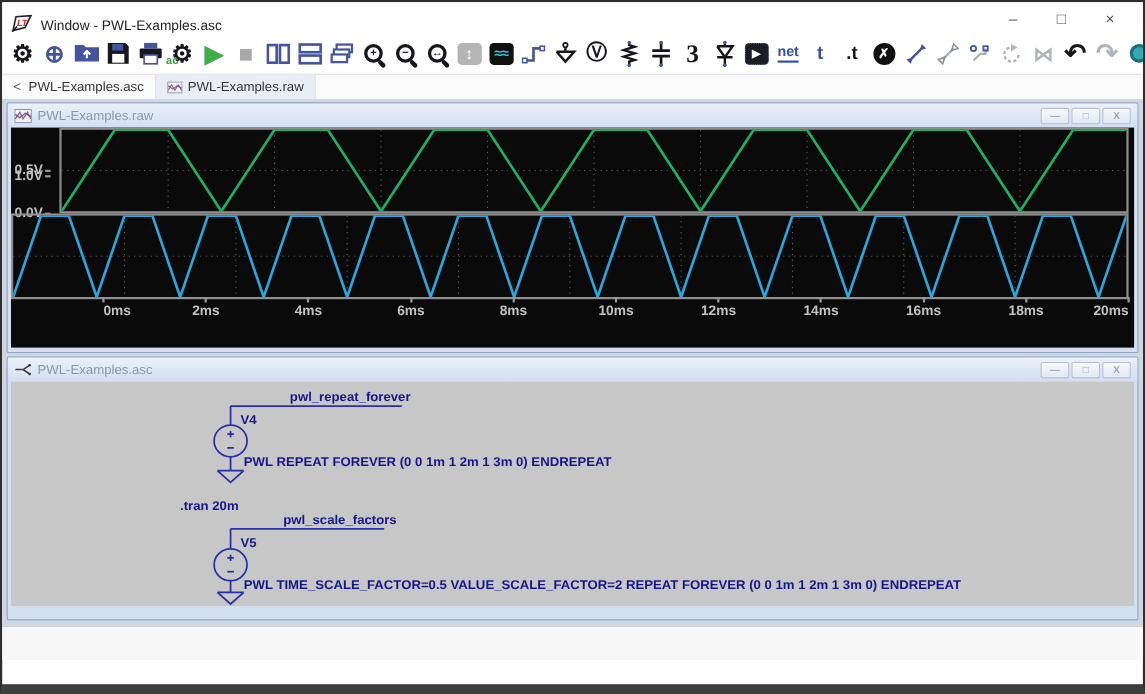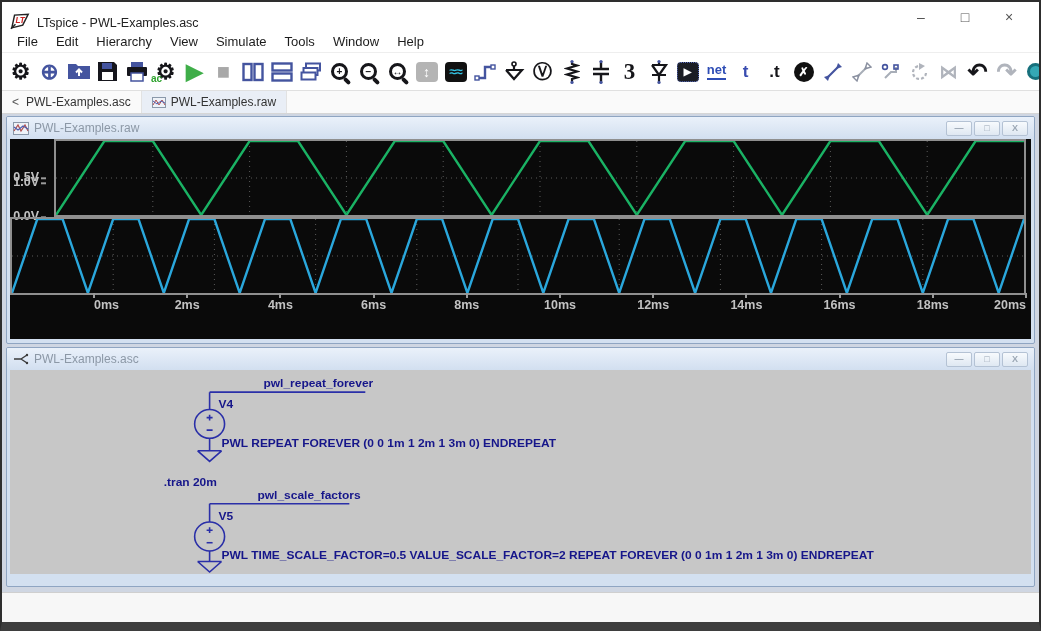--- a/index.html
+++ b/index.html
@@ -97,38 +97,28 @@
 <body>
 
 <div class="app">
 
   <div class="titlebar">
     <svg class="lt-logo" viewBox="0 0 22 18">
       <polygon points="2,16 5,2 20,1 14,13" fill="#fff" stroke="#222" stroke-width="1.6"></polygon>
       <text x="6" y="11" font-size="9" font-weight="bold" font-style="italic" fill="#c22">LT</text>
       <line x1="1" y1="17" x2="6" y2="12" stroke="#222" stroke-width="1.6"></line>
     </svg>
-    <span class="title-text">LTspice - PWL-Examples.asc</span>
+    <span class="title-text">Window - PWL-Examples.asc</span>
     <div class="win-controls">
       <span class="win-btn">–</span>
       <span class="win-btn">□</span>
       <span class="win-btn">×</span>
     </div>
   </div>
 
-  <div class="menubar" id="menubar">
-      <span class="menu-item">File</span>
-      <span class="menu-item">Edit</span>
-      <span class="menu-item">Hierarchy</span>
-      <span class="menu-item">View</span>
-      <span class="menu-item">Simulate</span>
-      <span class="menu-item">Tools</span>
-      <span class="menu-item">Window</span>
-      <span class="menu-item">Help</span>
-    </div>
 
   <div class="toolbar">
     <span class="tool">
         <span class="g">⚙</span>
       </span>
     <span class="tool">
         <span class="g blue">⊕</span>
       </span>
     <span class="tool">
       <svg width="24" height="20" viewBox="0 0 24 20">

